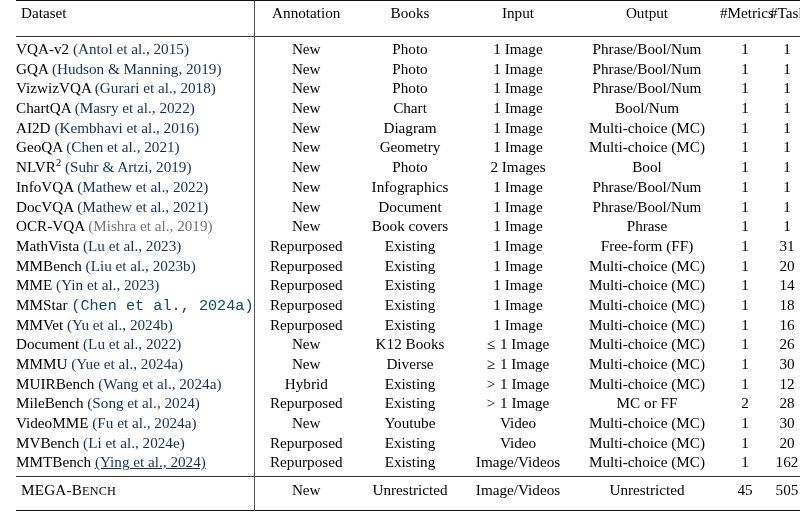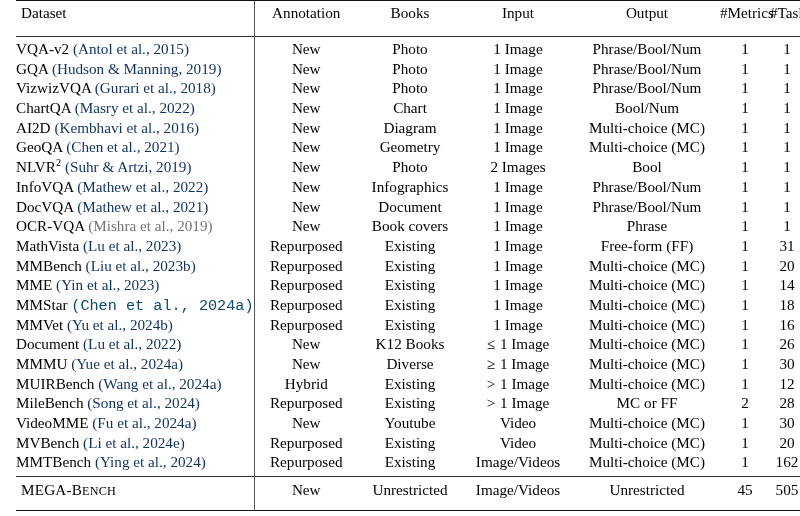--- a/index.html
+++ b/index.html
@@ -344,21 +344,21 @@
         <tr class="data-row">
           <td class="col-dataset"><span class="name">MVBench</span> <span class="cite" style="color: rgb(18, 50, 92);">(Li et al., 2024e)</span></td>
           <td class="centered">Repurposed</td>
           <td class="centered">Existing</td>
           <td class="centered"><span>Video</span></td>
           <td class="centered">Multi-choice (MC)</td>
           <td class="centered">1</td>
           <td class="centered">20</td>
         </tr>
         <tr class="data-row last-data-row">
-          <td class="col-dataset"><span class="name">MMTBench</span> <span class="cite" style="color: rgb(18, 50, 92);">(Ying et al., 2024)</span></td>
+          <td class="col-dataset"><span class="name">MMTBench</span> <span class="cite" style="color: rgb(18, 50, 92); text-decoration: underline;">(Ying et al., 2024)</span></td>
           <td class="centered">Repurposed</td>
           <td class="centered">Existing</td>
           <td class="centered"><span>Image/Videos</span></td>
           <td class="centered">Multi-choice (MC)</td>
           <td class="centered">1</td>
           <td class="centered">162</td>
         </tr>
         <tr class="rule-mid">
           <td colspan="7"></td>
         </tr>

